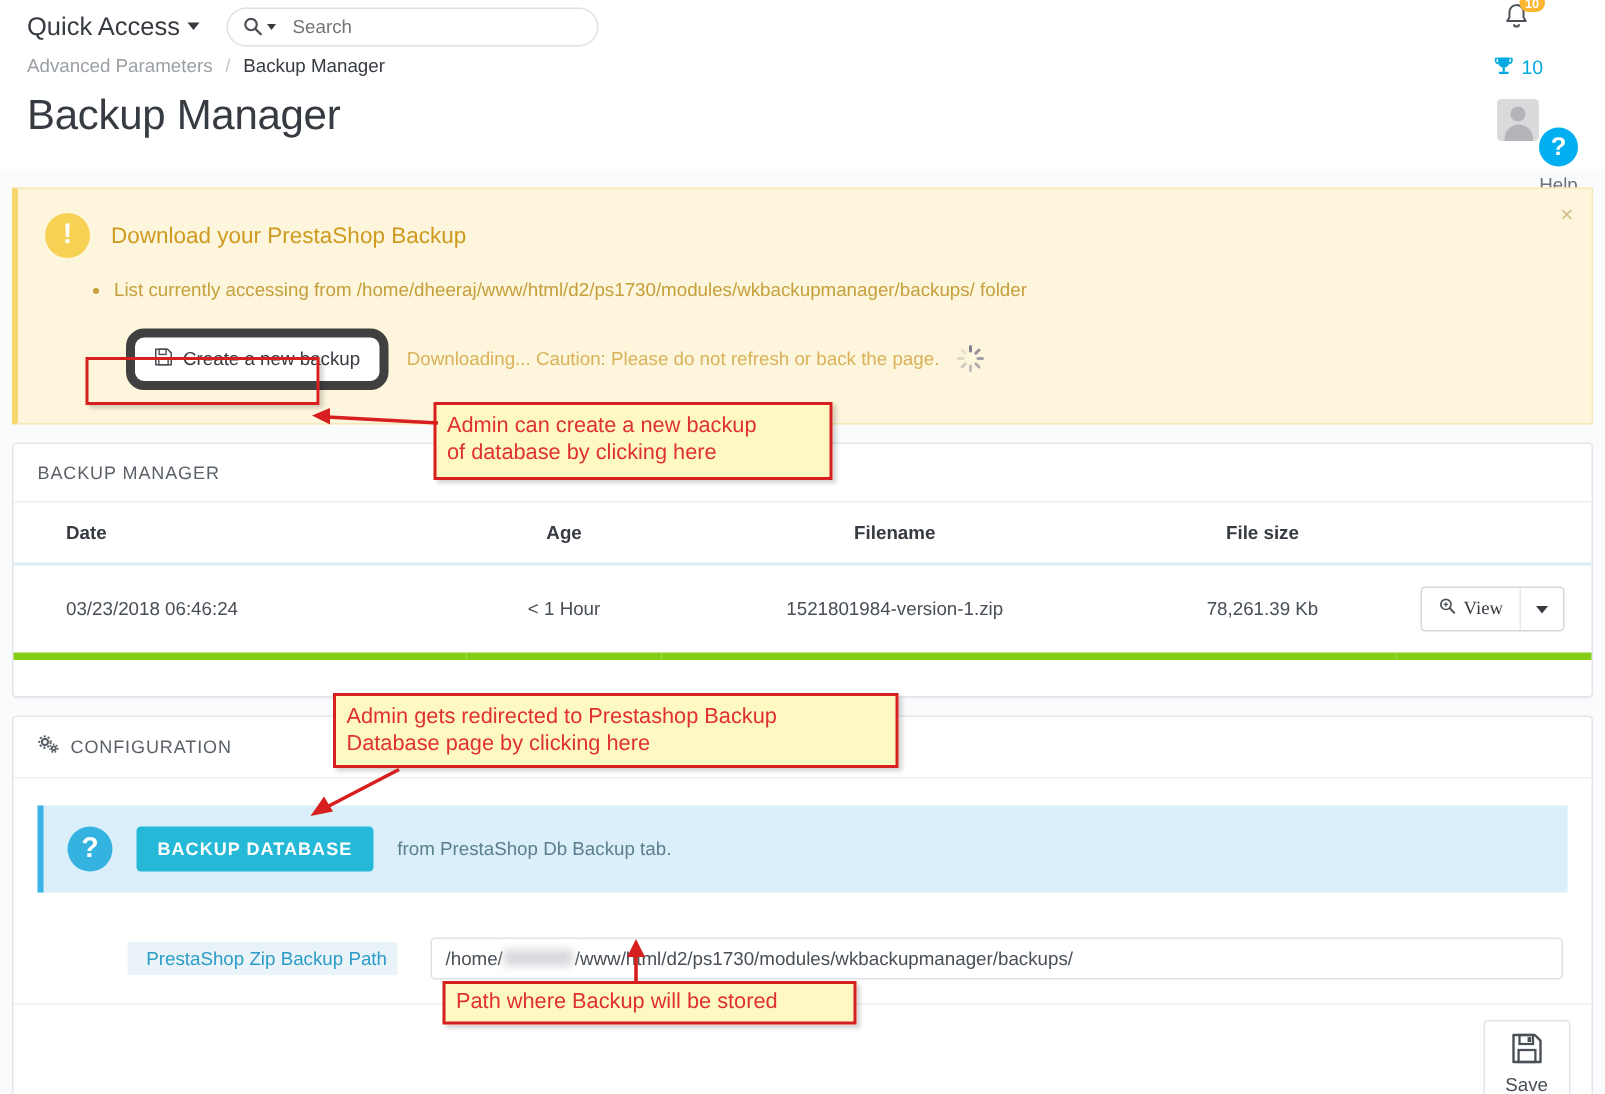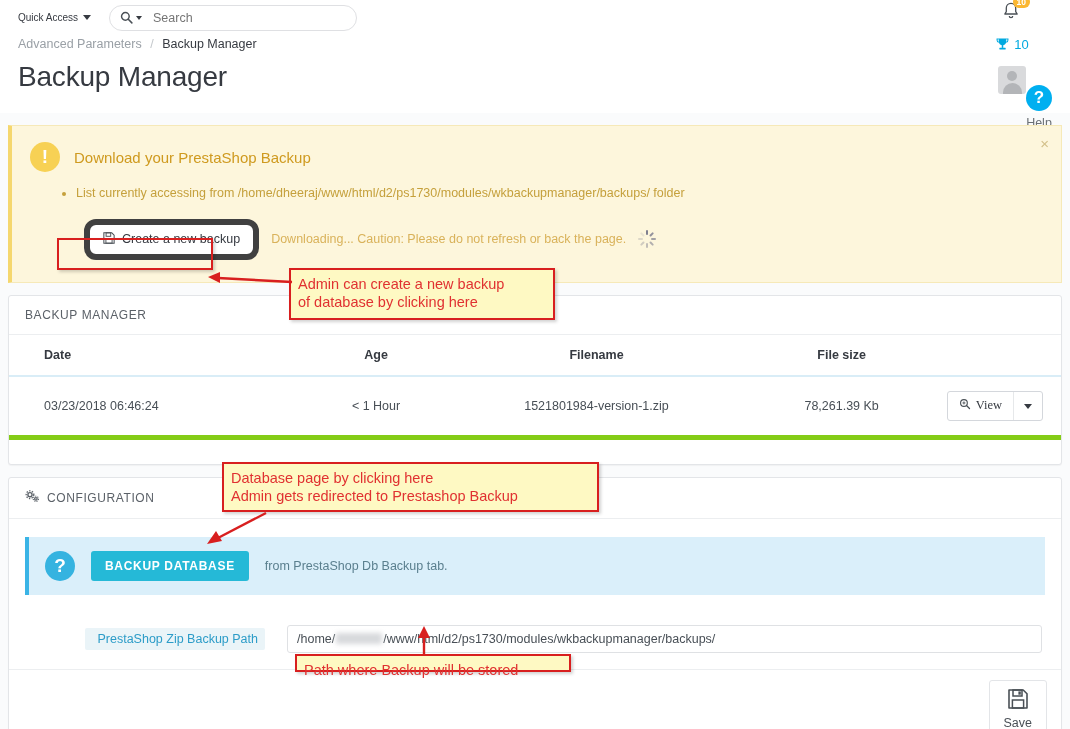--- a/index.html
+++ b/index.html
@@ -13,21 +13,21 @@
     overflow: hidden;
   }
   #page { position: relative; width: 1070px; height: 729px; background:#fafbfc; }
 
   
   .topbar {
     height: 35px; background:#ffffff; display:flex; align-items:center;
     padding: 0 10px; position: relative; z-index: 3;
   }
   .qa {
-    font-size: 10px; color:#363a41; margin-left:8px; display:flex; align-items:center; gap:5px;
+    font-size: 17px; color:#363a41; margin-left:8px; display:flex; align-items:center; gap:5px;
     cursor: pointer;
   }
   .caret {
     width:0;height:0;border-left:4px solid transparent;border-right:4px solid transparent;
     border-top:5px solid #363a41; display:inline-block;
   }
   .searchwrap {
     margin-left:18px; width:248px; height:26px; border:1px solid #dfe0e3; border-radius:14px;
     display:flex; align-items:center; padding:0 10px; background:#fff;
   }
@@ -396,26 +396,26 @@
     <div>Admin can create a new backup</div>
     <div>of database by clicking here</div>
   </div>
 
   <svg class="arrow" style="left:198px; top:505px; width:80px; height:42px;">
     <line x1="68" y1="8" x2="18" y2="34" stroke="#d81f1f" stroke-width="2.4"></line>
     <polygon points="9,39 18,26 24,36" fill="#d81f1f"></polygon>
   </svg>
 
   <div class="anno" style="left:222px; top:462px; width:377px; height:50px;">
+    <div>Admin gets redirected to Prestashop Backup</div>
     <div>Database page by clicking here</div>
-    <div>Admin gets redirected to Prestashop Backup</div>
   </div>
 
   <svg class="arrow" style="left:410px; top:624px; width:30px; height:34px;">
     <line x1="14" y1="32" x2="14" y2="10" stroke="#d81f1f" stroke-width="2.4"></line>
     <polygon points="14,2 8,14 20,14" fill="#d81f1f"></polygon>
   </svg>
 
-  <div class="anno" style="left:295px; top:654px; width:276px; height:18px; display:flex; align-items:flex-start;">
+  <div class="anno" style="left:295px; top:654px; width:276px; height:29px; display:flex; align-items:center;">
     <span>Path where Backup will be stored</span>
   </div>
 
 </div>
 
 </body></html>

